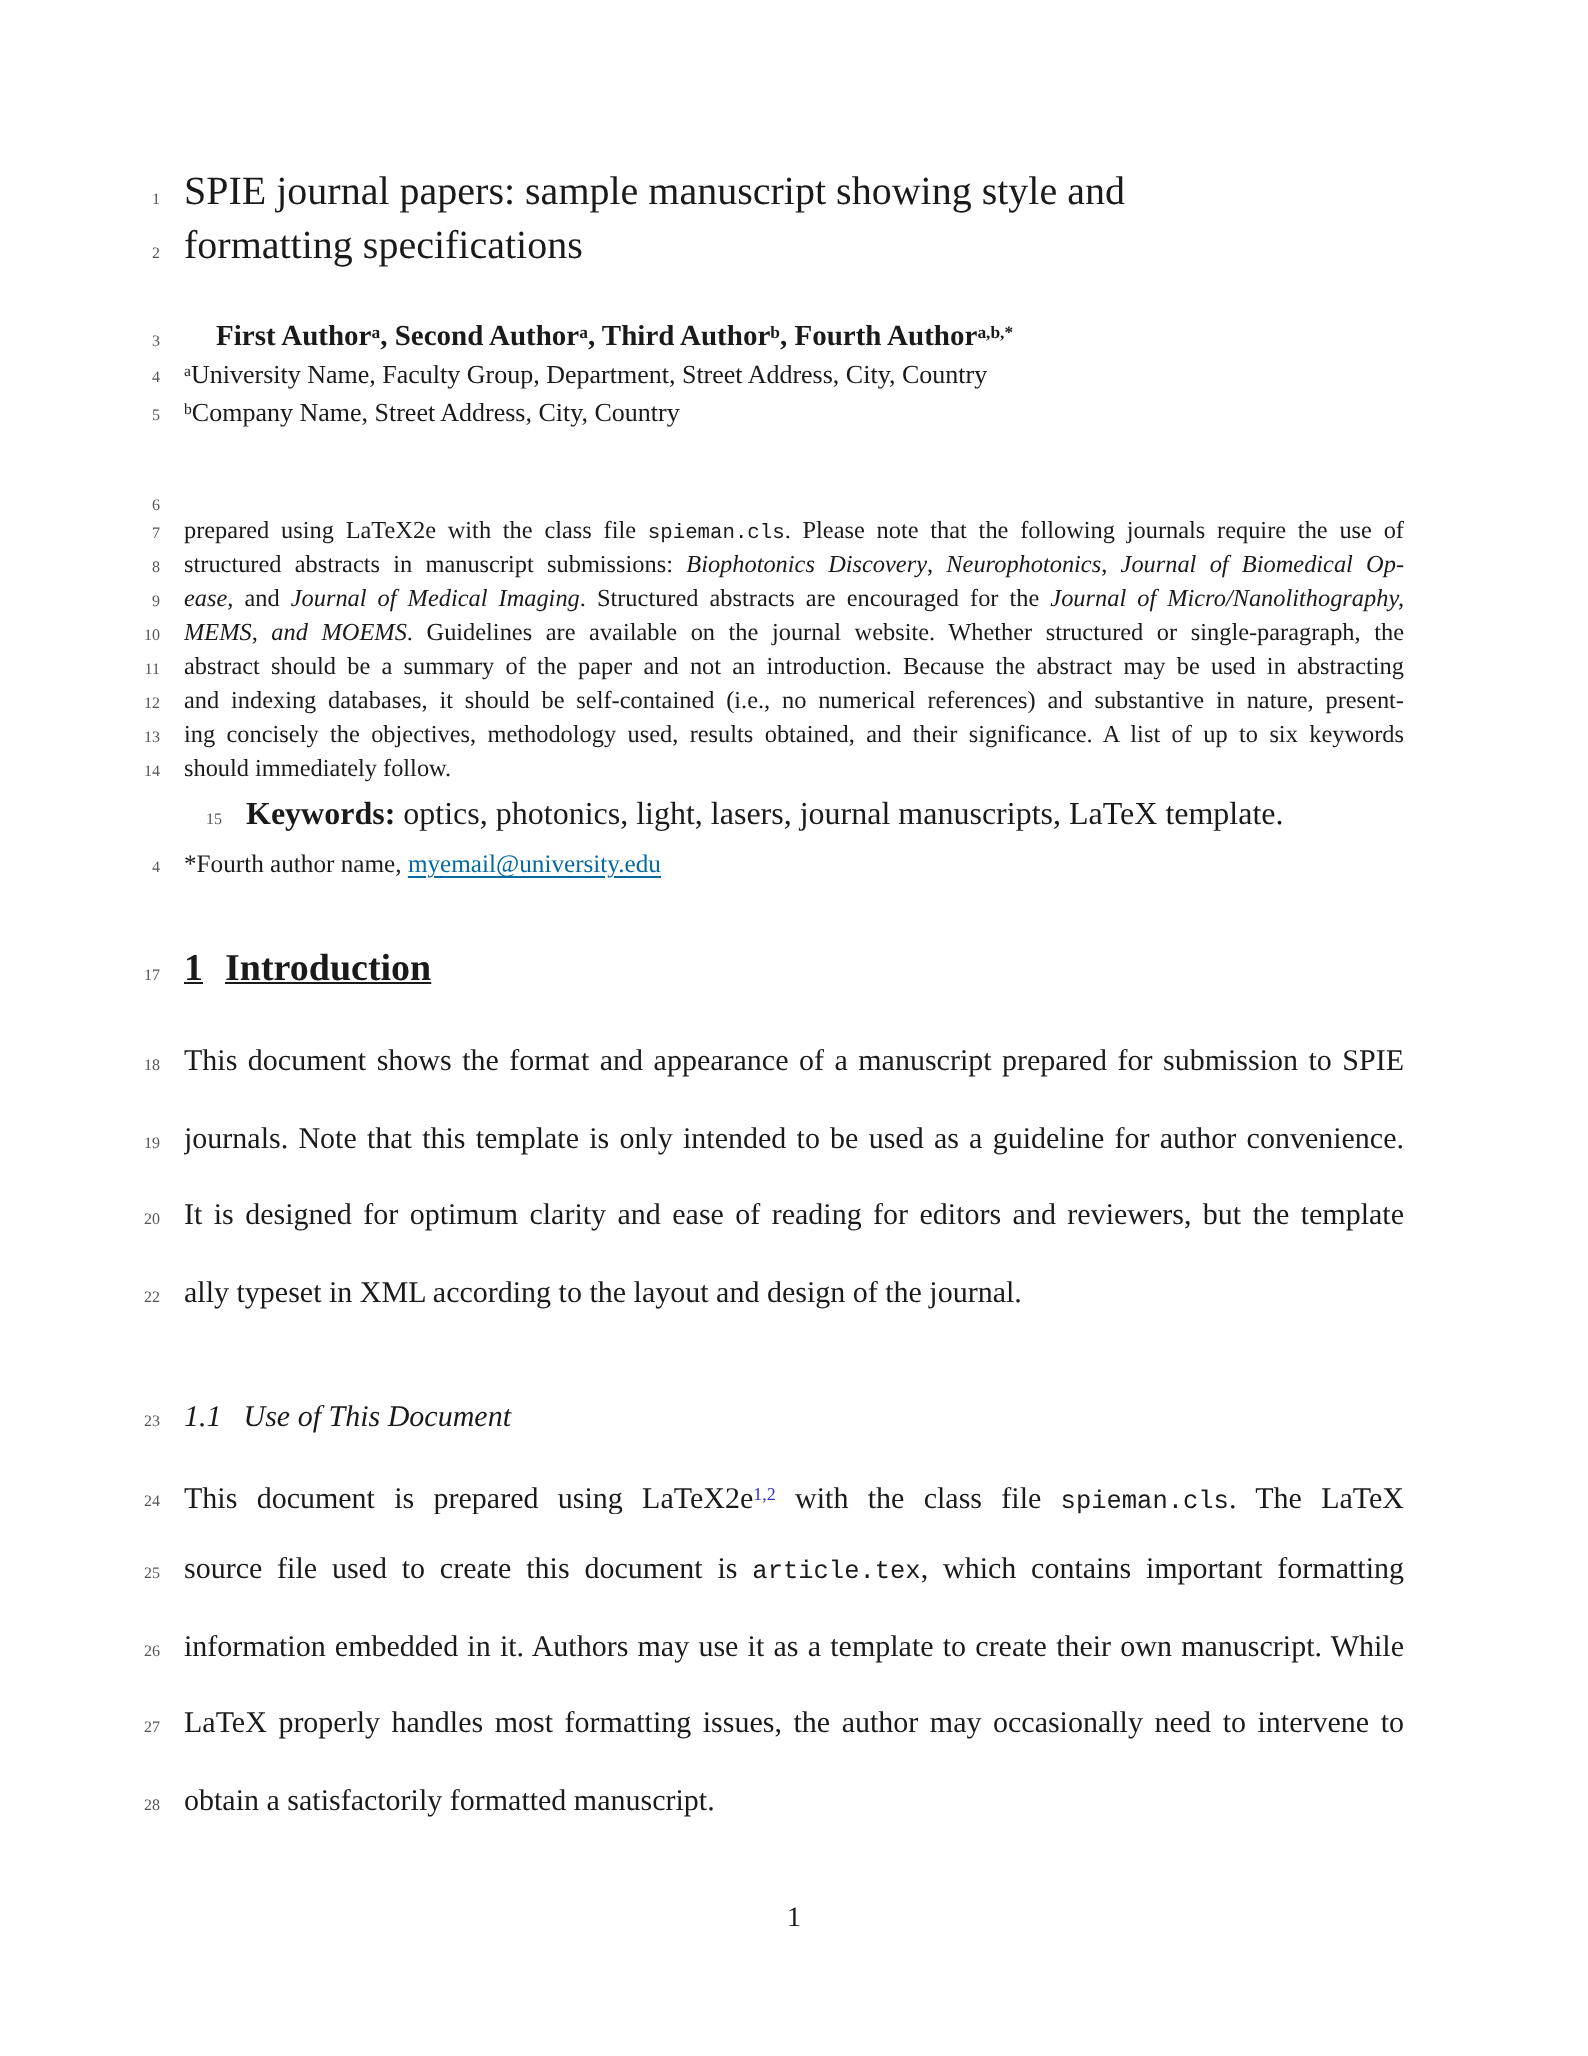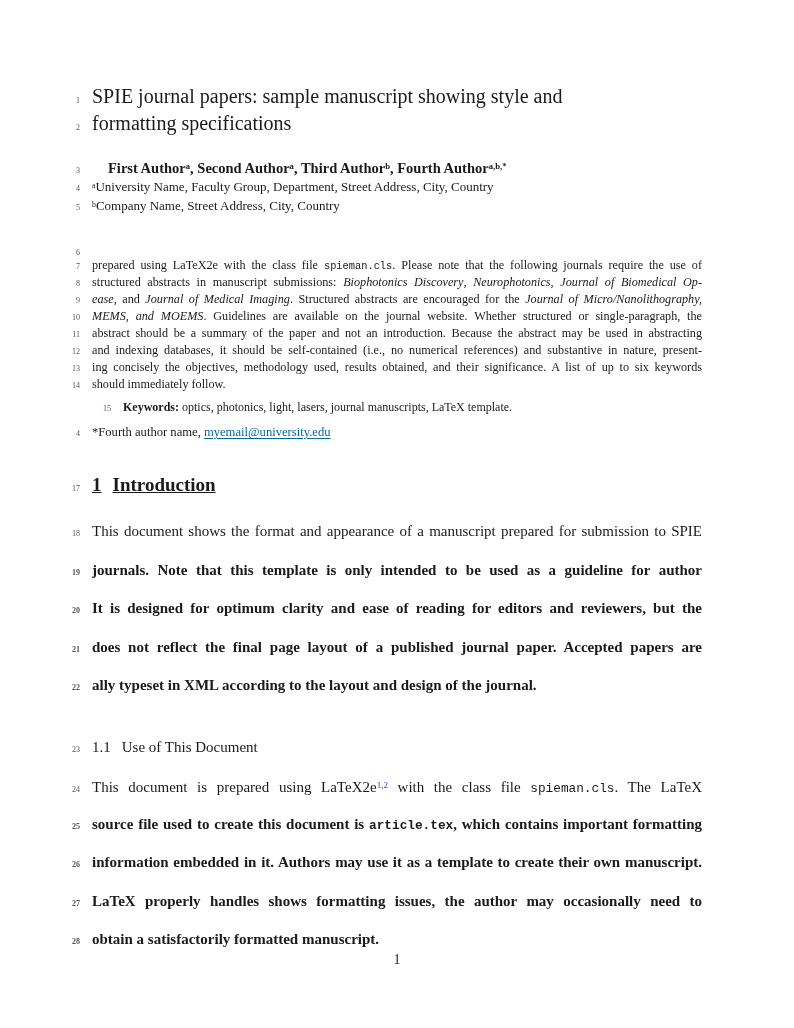--- a/index.html
+++ b/index.html
@@ -21,30 +21,30 @@
   .blk-title   { margin-top:84px; }
   .blk-title .tx   { font-size:20px; line-height:25px; height:27px; font-weight:normal; white-space:nowrap; }
   .blk-authors { margin-top:19px; }
   .blk-authors .tx { font-size:14.5px; line-height:19px; height:20px; font-weight:bold; white-space:nowrap;margin-left:16px; }
   .blk-affil .tx   { font-size:13px; line-height:18px; height:19px; white-space:nowrap; }
   .blk-abs     { margin-top:33px; }
   .blk-abs .tx     { font-size:12.2px; line-height:16.5px; height:17px; text-align:justify; text-justify:inter-word; }
   .blk-abs .line:not(.last) .tx { text-align-last:justify; }
   .blk-abs .line.last .tx       { text-align-last:left; }
   .blk-kw      { margin-top:6px;padding-left:31px; }
-  .blk-kw .tx      { font-size:12px; line-height:17px; height:18px; white-space:nowrap; }
+  .blk-kw .tx      { font-size:16px; line-height:17px; height:18px; white-space:nowrap; }
   .blk-note    { margin-top:7px; }
   .blk-note .tx    { font-size:12.6px; line-height:17px; height:18px; white-space:nowrap; }
   .blk-h1      { margin-top:33px; }
   .blk-h1 .tx      { font-size:19px; line-height:19px; height:20px; font-weight:bold; white-space:nowrap;text-decoration:underline; }
   .blk-h2      { margin-top:43px; }
-  .blk-h2 .tx      { font-size:15px; line-height:19px; height:20px; white-space:nowrap; }
+  .blk-h2 .tx      { font-size:15px; line-height:19px; height:20px; font-style:italic; white-space:nowrap; }
   .blk-body    { margin-top:28px; }
   .blk-h2 + .blk-body { margin-top:19px; }
-  .blk-body .line + .line { margin-top:20.5px;font-weight:bold; }
+  .blk-body .line + .line { margin-top:20.5px; }
   .blk-body .tx    { font-size:15px; line-height:17px; height:18px; text-align:justify; text-justify:inter-word; }
   .blk-body .line:not(.last) .tx { text-align-last:justify; }
   .blk-body .line.last .tx       { text-align-last:left; }
 
   
   .s-b    { font-weight:bold; }
   .s-i    { font-style:italic; }
   .s-m    { font-family:"Liberation Mono","DejaVu Sans Mono",monospace; font-size:0.85em; }
   .s-sup  { font-size:0.6em; vertical-align:0.42em; }
   .s-link { color:#0369a1; text-decoration:underline; text-underline-offset:2px; cursor:pointer; }
@@ -149,24 +149,20 @@
           <span class="tx fit"><span>This document shows the format and appearance of a manuscript prepared for submission to SPIE</span></span>
         </div>
         <div class="line">
           <span class="ln">19</span>
           <span class="tx fit"><span>journals. Note that this template is only intended to be used as a guideline for author convenience.</span></span>
         </div>
         <div class="line">
           <span class="ln">20</span>
           <span class="tx fit"><span>It is designed for optimum clarity and ease of reading for editors and reviewers, but the template</span></span>
         </div>
-        <div class="line">
-          <span class="ln">21</span>
-          <span class="tx fit"><span>does not reflect the final page layout of a published journal paper. Accepted papers are profession-</span></span>
-        </div>
         <div class="line last">
           <span class="ln">22</span>
           <span class="tx fit"><span>ally typeset in XML according to the layout and design of the journal.</span></span>
         </div>
       </section>
       <section class="blk blk-h2">
         <div class="line">
           <span class="ln">23</span>
           <span class="tx fit"><span>1.1</span><span class="s-gapl">Use of This Document</span></span>
         </div>
@@ -179,21 +175,21 @@
         <div class="line">
           <span class="ln">25</span>
           <span class="tx fit"><span>source file used to create this document is </span><span class="s-m">article.tex</span><span>, which contains important formatting</span></span>
         </div>
         <div class="line">
           <span class="ln">26</span>
           <span class="tx fit"><span>information embedded in it. Authors may use it as a template to create their own manuscript. While</span></span>
         </div>
         <div class="line">
           <span class="ln">27</span>
-          <span class="tx fit"><span>LaTeX properly handles shows formatting issues, the author may occasionally need to intervene to</span></span>
+          <span class="tx fit"><span>LaTeX properly handles most formatting issues, the author may occasionally need to intervene to</span></span>
         </div>
         <div class="line last">
           <span class="ln">28</span>
           <span class="tx fit"><span>obtain a satisfactorily formatted manuscript.</span></span>
         </div>
       </section>
     </main>
   <div class="footer">1</div>
 </div>
 

